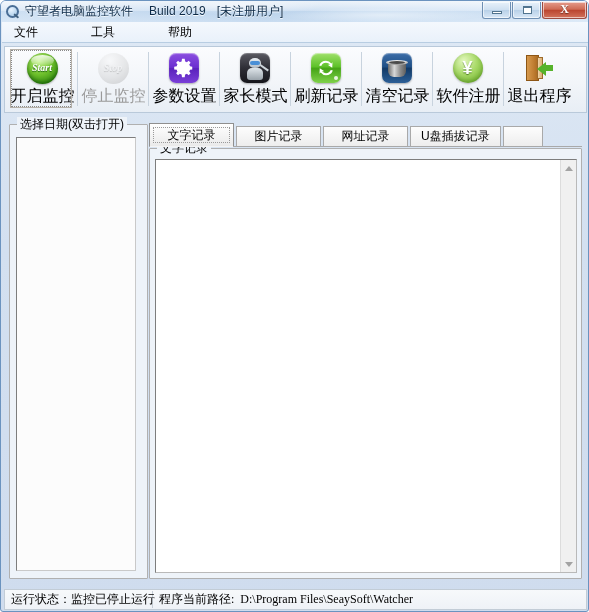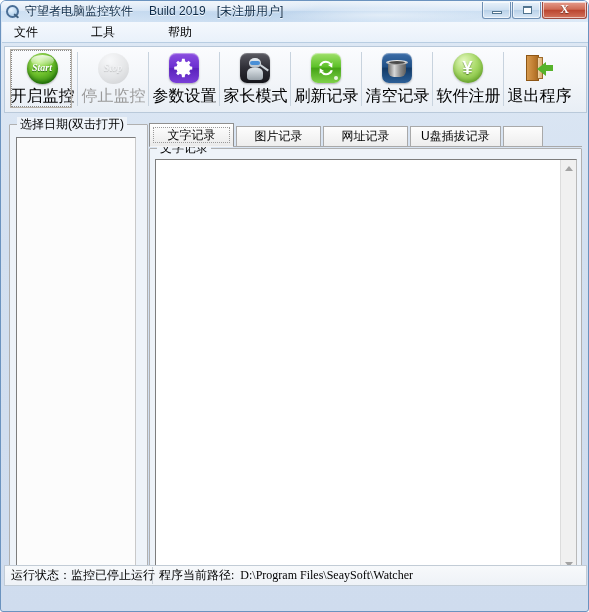--- a/index.html
+++ b/index.html
@@ -553,21 +553,21 @@
     width: 0; height: 0;
     border-left: 4px solid transparent;
     border-right: 4px solid transparent;
   }
   .vscroll .tri.up { border-bottom: 5px solid #a3a3a3; }
   .vscroll .tri.down { border-top: 5px solid #a3a3a3; }
 
   
   .statusbar {
     position: absolute;
-    left: 3px; top: 564px;
+    left: 3px; top: 588px;
     width: 583px;
     height: 21px;
     box-sizing: border-box;
     background: linear-gradient(to bottom, #f7f9fb 0%, #eef2f7 100%);
     border: 1px solid #c2ccd6;
     display: flex;
     align-items: center;
   }
   .status-cell {
     height: 17px;

